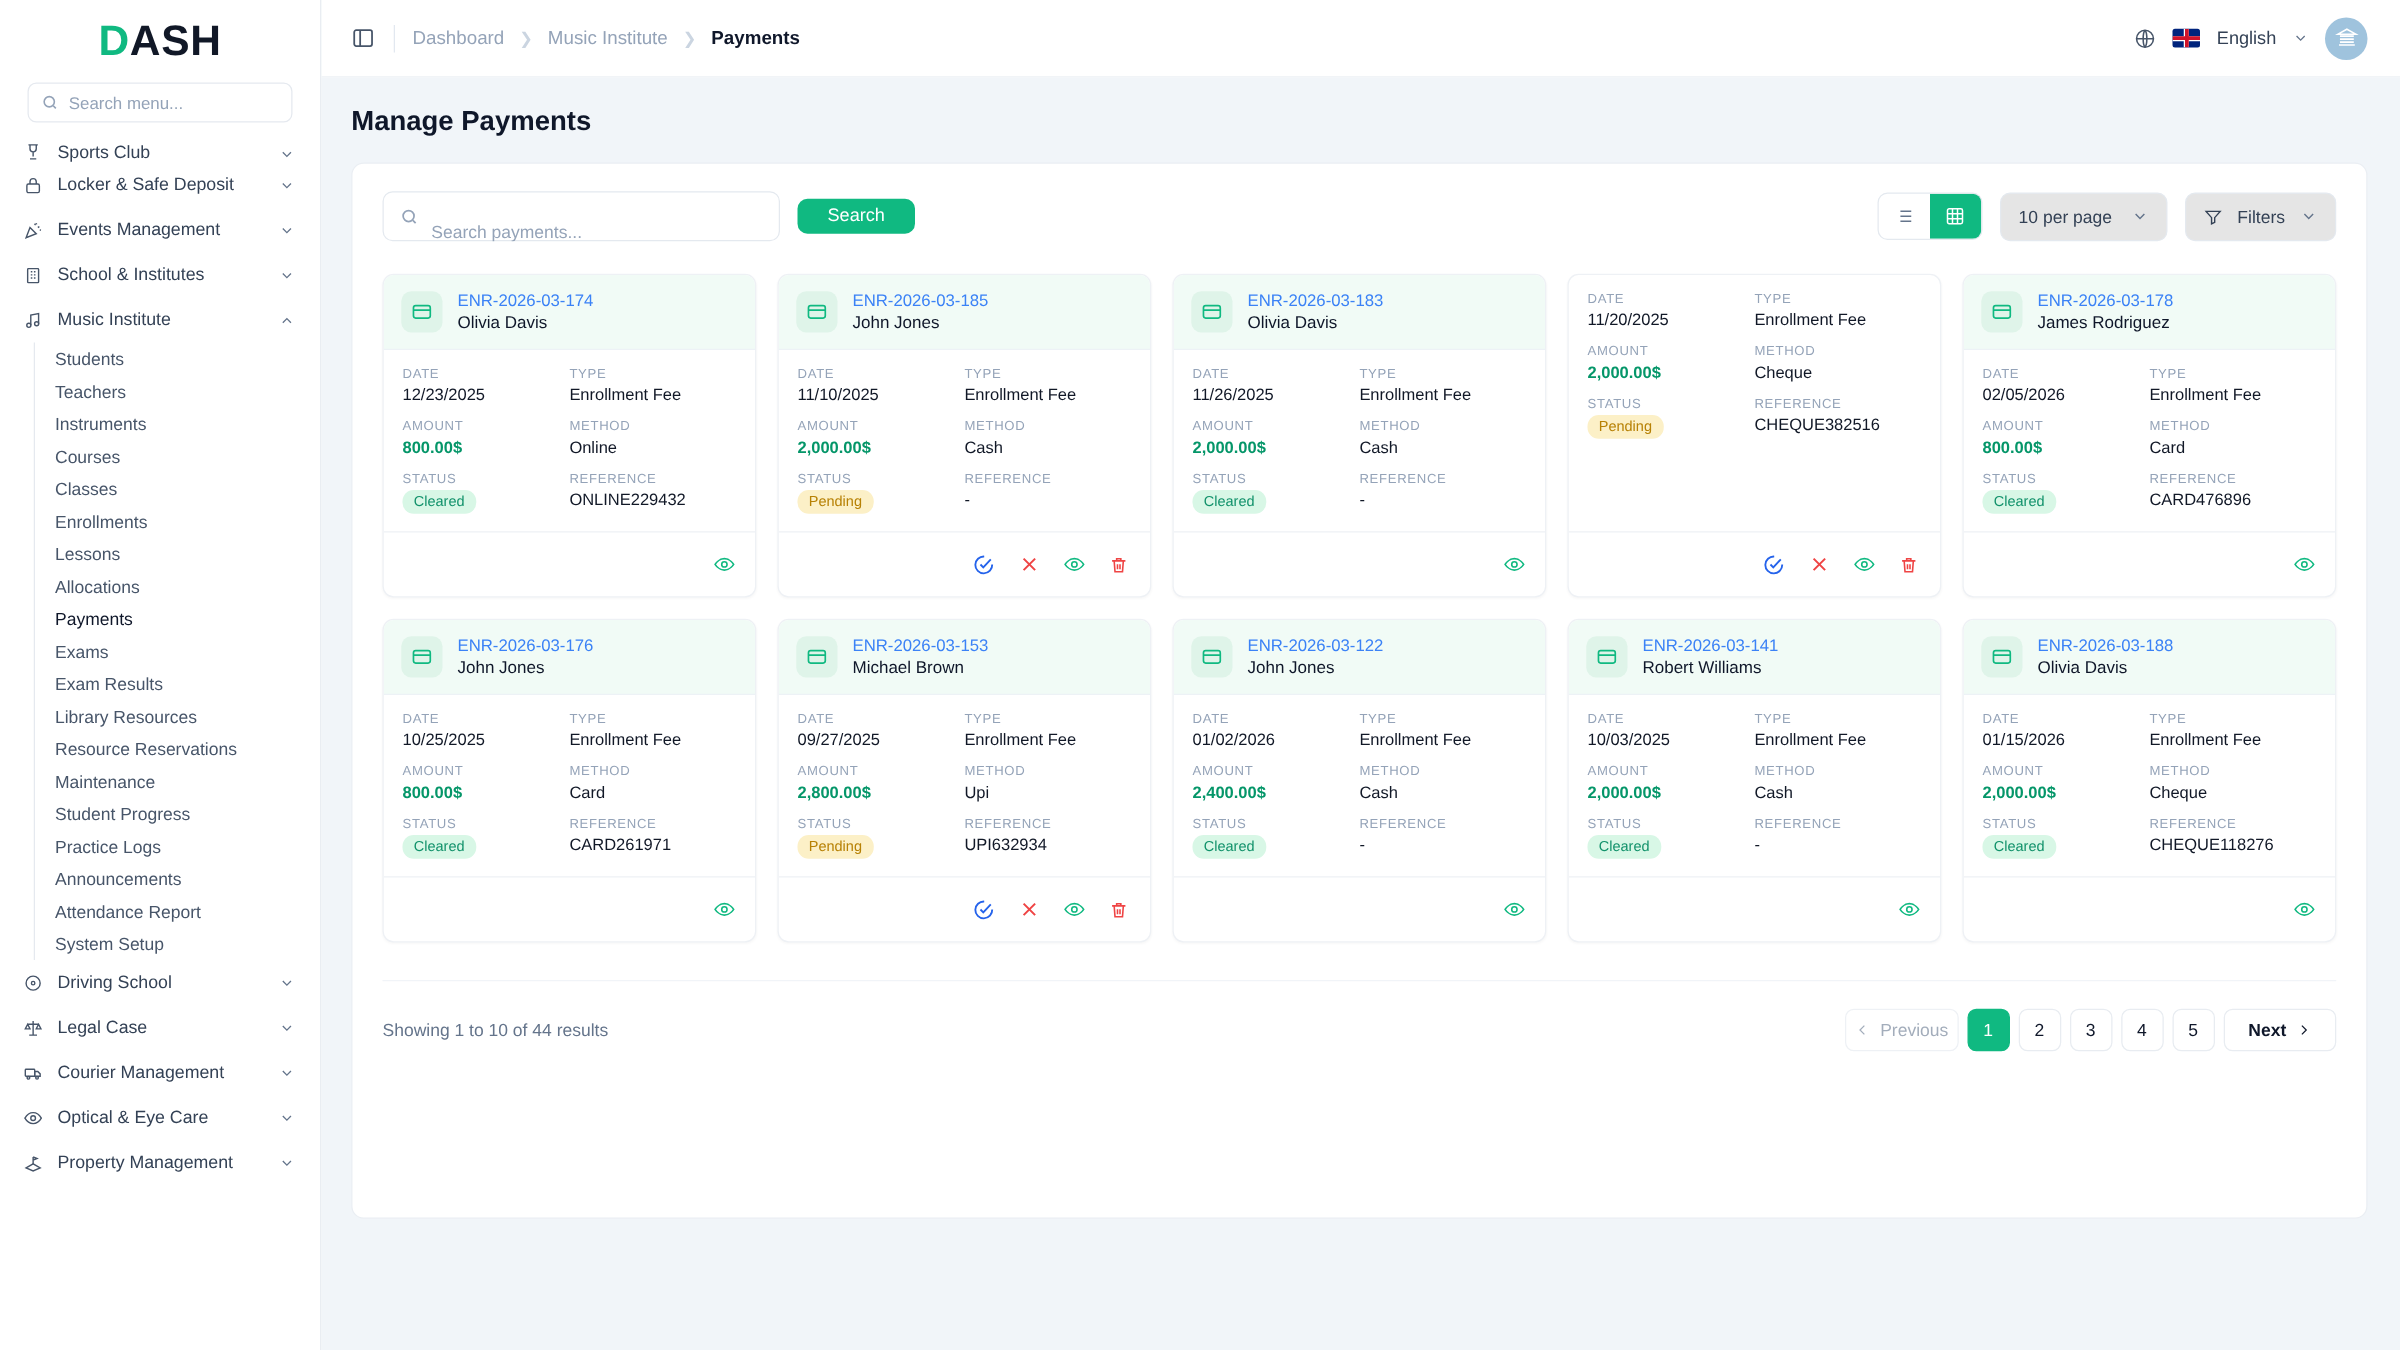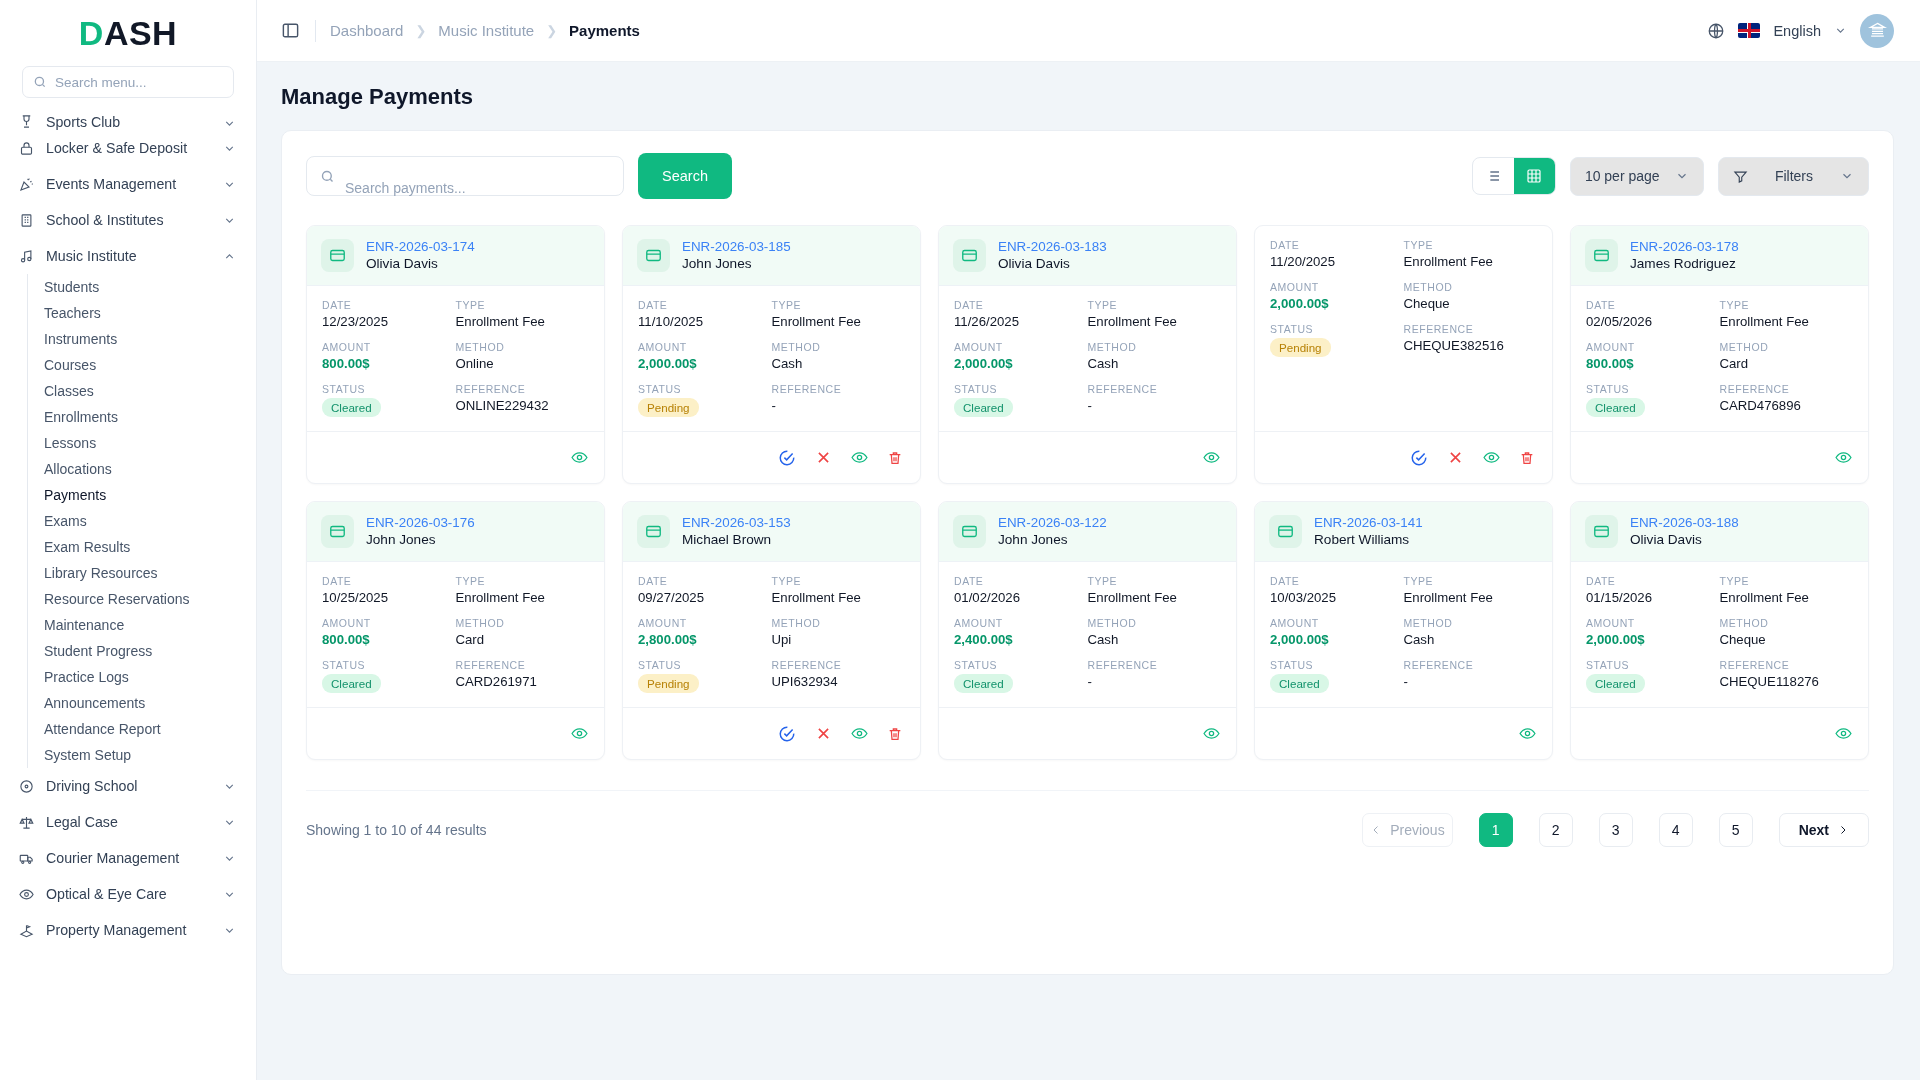--- a/index.html
+++ b/index.html
@@ -98,38 +98,38 @@
   .search-box {
     width: 318px; height: 40px; border: 1px solid #e4e9ef; border-radius: 8px;
     display: flex; align-items: center; gap: 10px; padding: 0 13px; background: #fff;
   }
   .search-box input {
     border: none; outline: none; width: 100%; font-size: 14px; color: #475569;
     font-family: "Liberation Sans", sans-serif; background: transparent; margin-top: 24px;
   }
   .search-box input::placeholder { color: #94a3b8; }
   .btn-search {
-    height: 46px; padding: 0 24px; border-radius: 8px; border: none;
+    height: 28px; padding: 0 24px; border-radius: 8px; border: none;
     background: #10b981; color: #fff; font-size: 14.5px; cursor: pointer;
     font-family: "Liberation Sans", sans-serif;
   }
   .toolbar-right { margin-left: auto; display: flex; align-items: center; gap: 14px; }
   .viewtoggle { display: flex; height: 38px; border: 1px solid #e4e9ef; border-radius: 8px; overflow: hidden; }
   .viewtoggle > div {
     width: 41px; display: flex; align-items: center; justify-content: center; cursor: pointer;
     color: #64748b;
   }
   .viewtoggle > div.on { background: #10b981; color: #fff; }
   .selectbtn, .filterbtn {
     height: 39px; border: 1px solid #e4e9ef; border-radius: 8px; background: #e5e5e5;
     display: flex; align-items: center; gap: 12px; padding: 0 14px;
     font-size: 14px; color: #334155; cursor: pointer;
   }
   .selectbtn { min-width: 134px; }
-  .filterbtn { min-width: 118px; gap: 27px; }
+  .filterbtn { min-width: 118px; gap: 12px; }
   .chev-sm { color: #64748b; display: flex; align-items: center; }
 
   
   .grid {
     display: grid; grid-template-columns: repeat(5, 1fr);
     gap: 17px; margin-top: 26px;
   }
   .pay-card {
     border: 1px solid #eef1f5; border-radius: 9px; background: #fff;
     overflow: hidden; display: flex; flex-direction: column;
@@ -167,21 +167,21 @@
   .act.reject { color: #ef4444; font-size: 18px; line-height: 1; }
   .act.view { color: #10b981; }
   .act.delete { color: #ef4444; }
 
   
   .pagination-bar {
     margin-top: 30px; display: flex; align-items: center;
     border-top: 1px solid #f1f4f8; padding-top: 22px;
   }
   .showing { font-size: 14px; color: #64748b; }
-  .pager { margin-left: auto; display: flex; align-items: center; gap: 26px; }
+  .pager { margin-left: auto; display: flex; align-items: center; gap: 7px; }
   .pg {
     min-width: 34px; height: 34px; border: 1px solid #e8ecf1; border-radius: 7px;
     background: #fff; display: flex; align-items: center; justify-content: center;
     font-size: 14px; color: #0f172a; cursor: pointer; padding: 0 10px;
   }
   .pg.active { background: #10b981; border-color: #10b981; color: #fff; }
   .pg.nav { gap: 8px; padding: 0 13px; }
   .pg.prev { color: #a3adbb; border-color: #eef1f5; }
   .pg.next { color: #0f172a; font-weight: 600; }
   svg { display: block; }

